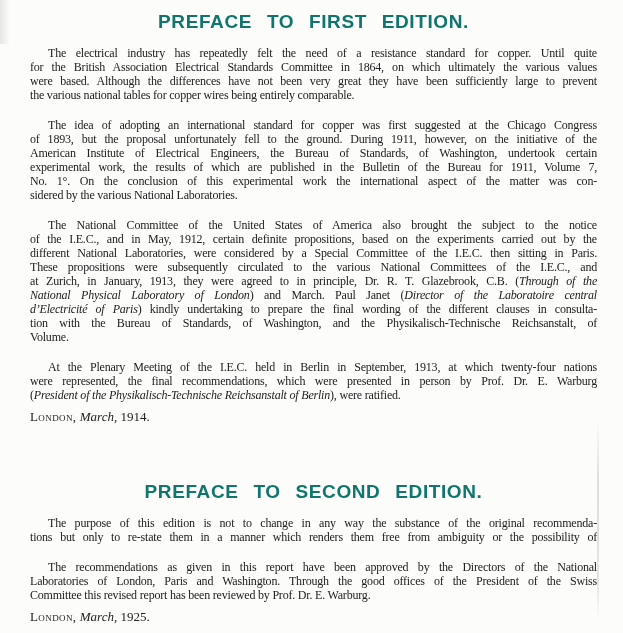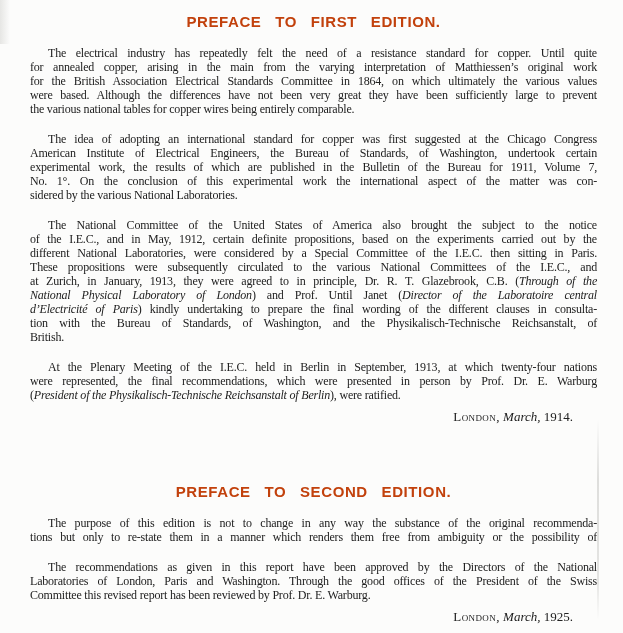--- a/index.html
+++ b/index.html
@@ -13,84 +13,83 @@
   }
   .page{padding:13px 26px 0 30px;position:relative}
   .artifact{position:absolute;pointer-events:none}
   .artifact.corner{left:0;top:0;width:10px;height:44px;
     background:linear-gradient(to right,#e6e6e4,rgba(230,230,228,0))}
   .artifact.edge{right:24px;top:420px;width:2px;height:200px;
     background:linear-gradient(to bottom,rgba(222,222,220,0),#dededc 30%,#e4e4e2 80%,rgba(228,228,226,0))}
   .title{
     font-family:"Liberation Sans",sans-serif;
     font-weight:bold;
-    font-size:15px;
+    font-size:19px;
     line-height:17px;
     letter-spacing:0.6px;
     word-spacing:9px;
     text-align:center;
-    color:#c2410c;
+    color:#0f766e;
     margin:0 0 12px 0;
   }
   .para{margin:16px 0 7px 0}
   .line{
     font-size:12px;
     line-height:14px;
     letter-spacing:-0.2px;
     text-align:justify;
     text-align-last:justify;
   }
   .line.first{text-indent:18px}
   .line.last{text-align-last:left}
   .rm{font-style:normal}
   .it{font-style:italic}
   .sc{font-variant:small-caps;letter-spacing:0.4px}
   .signature{
-    text-align:right;
     padding-right:24px;
     font-size:13px;
     line-height:15px;
     margin-top:3px;
   }
   .section-second{margin-top:59px}
 </style>
 </head>
 <body style="--paper: #fcfcfb; --ink: #212121;">
 
 <div class="page">
   <div class="artifact corner"></div>
   <div class="artifact edge"></div>
 
   <section class="preface">
     <h1 class="title">PREFACE TO FIRST EDITION.</h1>
     <div class="paragraphs">
         <div class="para">
           <div class="line first"><span class="rm">The electrical industry has repeatedly felt the need of a resistance standard for copper. Until quite</span></div>
-          <div class="line"><span class="rm">for annealed copper, arising in the main from the varying interpretation of Matthiessen’s original work</span></div>
           <div class="line"><span class="rm">for the British Association Electrical Standards Committee in 1864, on which ultimately the various values</span></div>
           <div class="line"><span class="rm">were based. Although the differences have not been very great they have been sufficiently large to prevent</span></div>
           <div class="line last"><span class="rm">the various national tables for copper wires being entirely comparable.</span></div>
         </div>
         <div class="para">
           <div class="line first"><span class="rm">The idea of adopting an international standard for copper was first suggested at the Chicago Congress</span></div>
+          <div class="line"><span class="rm">of 1893, but the proposal unfortunately fell to the ground. During 1911, however, on the initiative of the</span></div>
           <div class="line"><span class="rm">American Institute of Electrical Engineers, the Bureau of Standards, of Washington, undertook certain</span></div>
           <div class="line"><span class="rm">experimental work, the results of which are published in the Bulletin of the Bureau for 1911, Volume 7,</span></div>
           <div class="line"><span class="rm">No. 1°. On the conclusion of this experimental work the international aspect of the matter was con-</span></div>
           <div class="line last"><span class="rm">sidered by the various National Laboratories.</span></div>
         </div>
         <div class="para">
           <div class="line first"><span class="rm">The National Committee of the United States of America also brought the subject to the notice</span></div>
           <div class="line"><span class="rm">of the I.E.C., and in May, 1912, certain definite propositions, based on the experiments carried out by the</span></div>
           <div class="line"><span class="rm">different National Laboratories, were considered by a Special Committee of the I.E.C. then sitting in Paris.</span></div>
           <div class="line"><span class="rm">These propositions were subsequently circulated to the various National Committees of the I.E.C., and</span></div>
           <div class="line"><span class="rm">at Zurich, in January, 1913, they were agreed to in principle, Dr. R. T. Glazebrook, C.B. (</span><span class="it">Through of the</span></div>
-          <div class="line"><span class="it">National Physical Laboratory of London</span><span class="rm">) and Prof. Until Janet (</span><span class="it">Director of the Laboratoire central</span></div>
+          <div class="line"><span class="it">National Physical Laboratory of London</span><span class="rm">) and March. Paul Janet (</span><span class="it">Director of the Laboratoire central</span></div>
           <div class="line"><span class="it">d’Electricité of Paris</span><span class="rm">) kindly undertaking to prepare the final wording of the different clauses in consulta-</span></div>
           <div class="line"><span class="rm">tion with the Bureau of Standards, of Washington, and the Physikalisch-Technische Reichsanstalt, of</span></div>
-          <div class="line last"><span class="rm">British.</span></div>
+          <div class="line last"><span class="rm">Volume.</span></div>
         </div>
         <div class="para">
           <div class="line first"><span class="rm">At the Plenary Meeting of the I.E.C. held in Berlin in September, 1913, at which twenty-four nations</span></div>
           <div class="line"><span class="rm">were represented, the final recommendations, which were presented in person by Prof. Dr. E. Warburg</span></div>
           <div class="line last"><span class="rm">(</span><span class="it">President of the Physikalisch-Technische Reichsanstalt of Berlin</span><span class="rm">), were ratified.</span></div>
         </div>
       </div>
     <div class="signature"><span class="sc">London,</span><span class="rm"> </span><span class="it">March,</span><span class="rm"> 1914.</span></div>
   </section>
 

